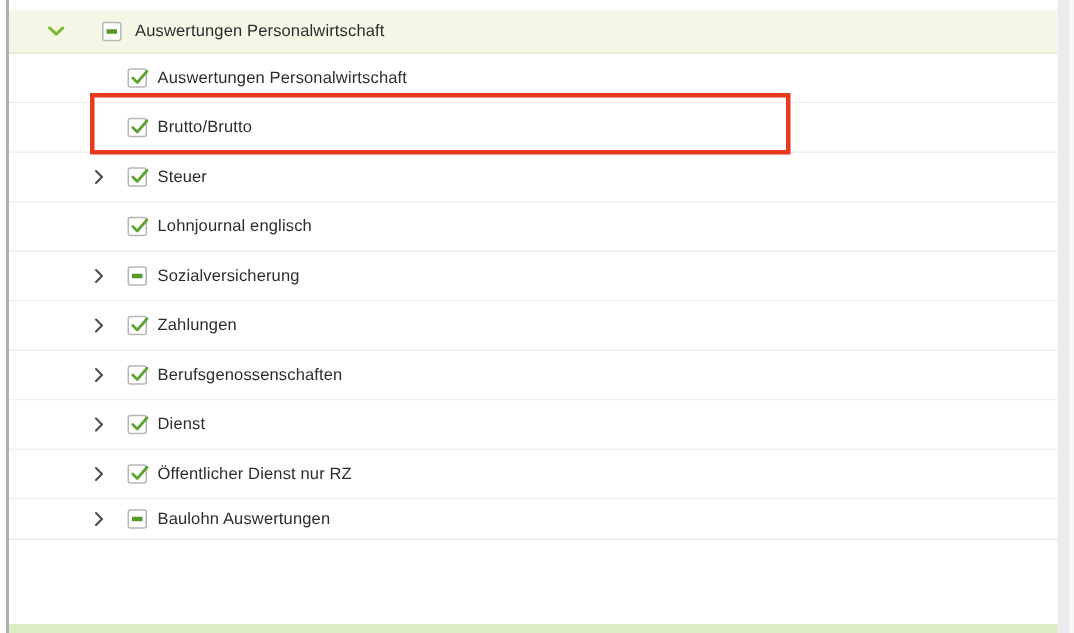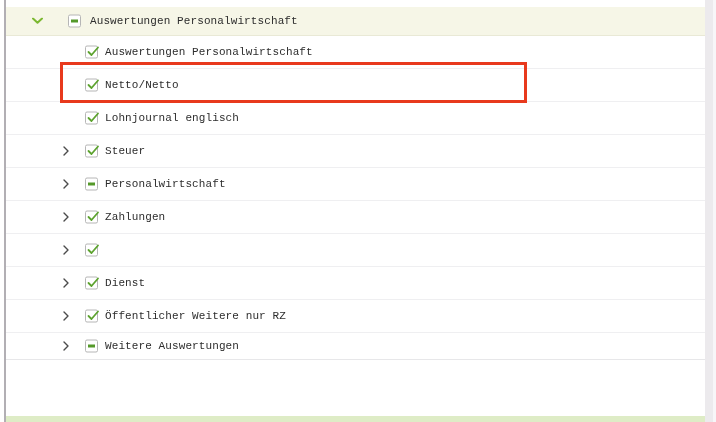--- a/index.html
+++ b/index.html
@@ -6,21 +6,20 @@
   body {
     width:716px; height:422px; position:relative; overflow:hidden;
     background:#ffffff;
     font-family:"Liberation Sans", sans-serif;
     -webkit-font-smoothing:antialiased;
   }
   .panel {
     position:absolute; left:4px; top:0; right:11px; bottom:0;
     border-left:2px solid var(--panel_border,#b2afb4);
     background:#fff;
-    font-family:Liberation Mono, monospace;
   }
   .gutter {
     position:absolute; right:0; top:0; width:11px; height:422px;
     background:var(--gutter,#eceaed);
   }
   .gutter::after {
     content:""; position:absolute; right:0; top:0; width:3px; height:100%;
     background:#f7f6f8;
   }
   .header-row {
@@ -100,61 +99,61 @@
       <div class="row">
 
     <span class="checkbox checked">
       <span class="check-icon">
         <svg width="14" height="14" viewBox="0 0 14 14">
           <polyline points="2.5,7.5 5.5,10.5 12,3" fill="none" stroke="#5da32f" stroke-width="1.8" stroke-linecap="round" stroke-linejoin="round"></polyline>
         </svg>
       </span>
 
     </span>
-    <span class="label">Netto/Netto</span>
+    <span class="label">Brutto/Brutto</span>
+  </div>
+      <div class="row">
+    <span class="chev-wrap">
+      <svg width="6" height="10" viewBox="0 0 6 10">
+        <polyline points="1,1 5,5 1,9" fill="none" stroke="#4b4b4b" stroke-width="1.4" stroke-linecap="round" stroke-linejoin="round"></polyline>
+      </svg>
+    </span>
+    <span class="checkbox checked">
+      <span class="check-icon">
+        <svg width="14" height="14" viewBox="0 0 14 14">
+          <polyline points="2.5,7.5 5.5,10.5 12,3" fill="none" stroke="#5da32f" stroke-width="1.8" stroke-linecap="round" stroke-linejoin="round"></polyline>
+        </svg>
+      </span>
+
+    </span>
+    <span class="label">Steuer</span>
   </div>
       <div class="row">
 
     <span class="checkbox checked">
       <span class="check-icon">
         <svg width="14" height="14" viewBox="0 0 14 14">
           <polyline points="2.5,7.5 5.5,10.5 12,3" fill="none" stroke="#5da32f" stroke-width="1.8" stroke-linecap="round" stroke-linejoin="round"></polyline>
         </svg>
       </span>
 
     </span>
     <span class="label">Lohnjournal englisch</span>
   </div>
       <div class="row">
     <span class="chev-wrap">
       <svg width="6" height="10" viewBox="0 0 6 10">
         <polyline points="1,1 5,5 1,9" fill="none" stroke="#4b4b4b" stroke-width="1.4" stroke-linecap="round" stroke-linejoin="round"></polyline>
       </svg>
     </span>
-    <span class="checkbox checked">
-      <span class="check-icon">
-        <svg width="14" height="14" viewBox="0 0 14 14">
-          <polyline points="2.5,7.5 5.5,10.5 12,3" fill="none" stroke="#5da32f" stroke-width="1.8" stroke-linecap="round" stroke-linejoin="round"></polyline>
-        </svg>
-      </span>
-
-    </span>
-    <span class="label">Steuer</span>
-  </div>
-      <div class="row">
-    <span class="chev-wrap">
-      <svg width="6" height="10" viewBox="0 0 6 10">
-        <polyline points="1,1 5,5 1,9" fill="none" stroke="#4b4b4b" stroke-width="1.4" stroke-linecap="round" stroke-linejoin="round"></polyline>
-      </svg>
-    </span>
     <span class="checkbox indeterminate">
 
       <span class="minus-icon"></span>
     </span>
-    <span class="label">Personalwirtschaft</span>
+    <span class="label">Sozialversicherung</span>
   </div>
       <div class="row">
     <span class="chev-wrap">
       <svg width="6" height="10" viewBox="0 0 6 10">
         <polyline points="1,1 5,5 1,9" fill="none" stroke="#4b4b4b" stroke-width="1.4" stroke-linecap="round" stroke-linejoin="round"></polyline>
       </svg>
     </span>
     <span class="checkbox checked">
       <span class="check-icon">
         <svg width="14" height="14" viewBox="0 0 14 14">
@@ -172,20 +171,21 @@
       </svg>
     </span>
     <span class="checkbox checked">
       <span class="check-icon">
         <svg width="14" height="14" viewBox="0 0 14 14">
           <polyline points="2.5,7.5 5.5,10.5 12,3" fill="none" stroke="#5da32f" stroke-width="1.8" stroke-linecap="round" stroke-linejoin="round"></polyline>
         </svg>
       </span>
 
     </span>
+    <span class="label">Berufsgenossenschaften</span>
   </div>
       <div class="row">
     <span class="chev-wrap">
       <svg width="6" height="10" viewBox="0 0 6 10">
         <polyline points="1,1 5,5 1,9" fill="none" stroke="#4b4b4b" stroke-width="1.4" stroke-linecap="round" stroke-linejoin="round"></polyline>
       </svg>
     </span>
     <span class="checkbox checked">
       <span class="check-icon">
         <svg width="14" height="14" viewBox="0 0 14 14">
@@ -203,33 +203,33 @@
       </svg>
     </span>
     <span class="checkbox checked">
       <span class="check-icon">
         <svg width="14" height="14" viewBox="0 0 14 14">
           <polyline points="2.5,7.5 5.5,10.5 12,3" fill="none" stroke="#5da32f" stroke-width="1.8" stroke-linecap="round" stroke-linejoin="round"></polyline>
         </svg>
       </span>
 
     </span>
-    <span class="label">Öffentlicher Weitere nur RZ</span>
+    <span class="label">Öffentlicher Dienst nur RZ</span>
   </div>
       <div class="row">
     <span class="chev-wrap">
       <svg width="6" height="10" viewBox="0 0 6 10">
         <polyline points="1,1 5,5 1,9" fill="none" stroke="#4b4b4b" stroke-width="1.4" stroke-linecap="round" stroke-linejoin="round"></polyline>
       </svg>
     </span>
     <span class="checkbox indeterminate">
 
       <span class="minus-icon"></span>
     </span>
-    <span class="label">Weitere Auswertungen</span>
+    <span class="label">Baulohn Auswertungen</span>
   </div>
     </div>
 
   <div class="bottom-row"></div>
 </div>
 
 <div class="gutter"></div>
 
 <div class="highlight"></div>
 

